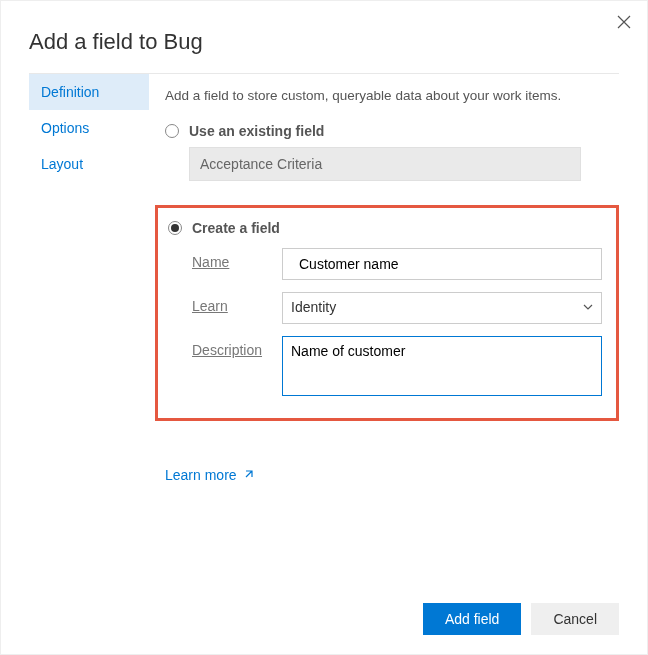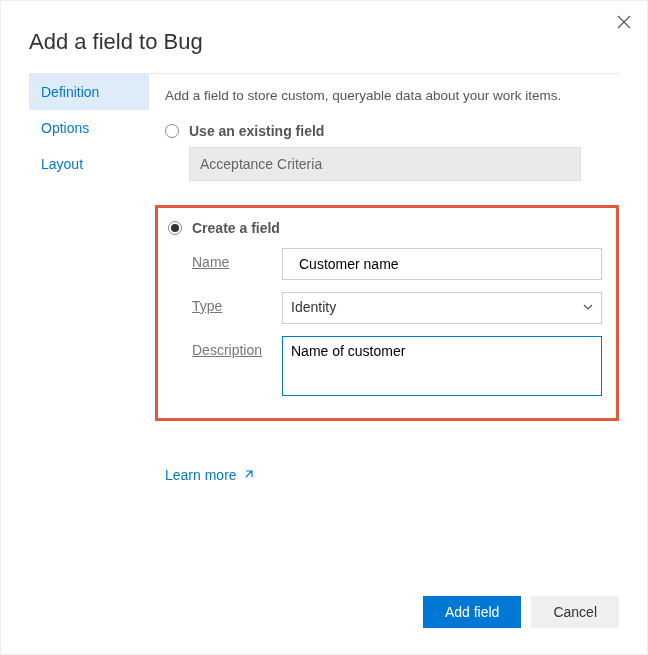--- a/index.html
+++ b/index.html
@@ -152,21 +152,21 @@
     cursor: pointer;
     display: inline-flex;
     align-items: center;
     gap: 6px;
     margin-top: 46px;
     font-size: 14px;
     text-align: right;
   }
   .footer {
     position: absolute;
-    bottom: 26px;
+    bottom: 19px;
     right: 28px;
     display: flex;
     gap: 10px;
   }
   .btn {
     padding: 8px 22px;
     font-size: 14px;
     border: none;
     cursor: pointer;
     font-family: inherit;
@@ -226,21 +226,21 @@
           <span class="radio checked"></span>
           <span class="option-label">Create a field</span>
         </div>
 
         <div class="form-row">
           <div class="form-label">Name</div>
           <input class="text-input" type="text" value="Customer name" style="">
         </div>
 
         <div class="form-row">
-          <div class="form-label">Type</div>
+          <div class="form-label">Learn</div>
           <div class="select-wrap">
             <div class="select-input">
               <span>Identity</span>
             </div>
             <span class="chevron">
               <svg width="12" height="12" viewBox="0 0 12 12">
                   <path d="M2 4 L6 8 L10 4" stroke="#555" stroke-width="1.2" fill="none"></path>
                 </svg>
             </span>
           </div>

